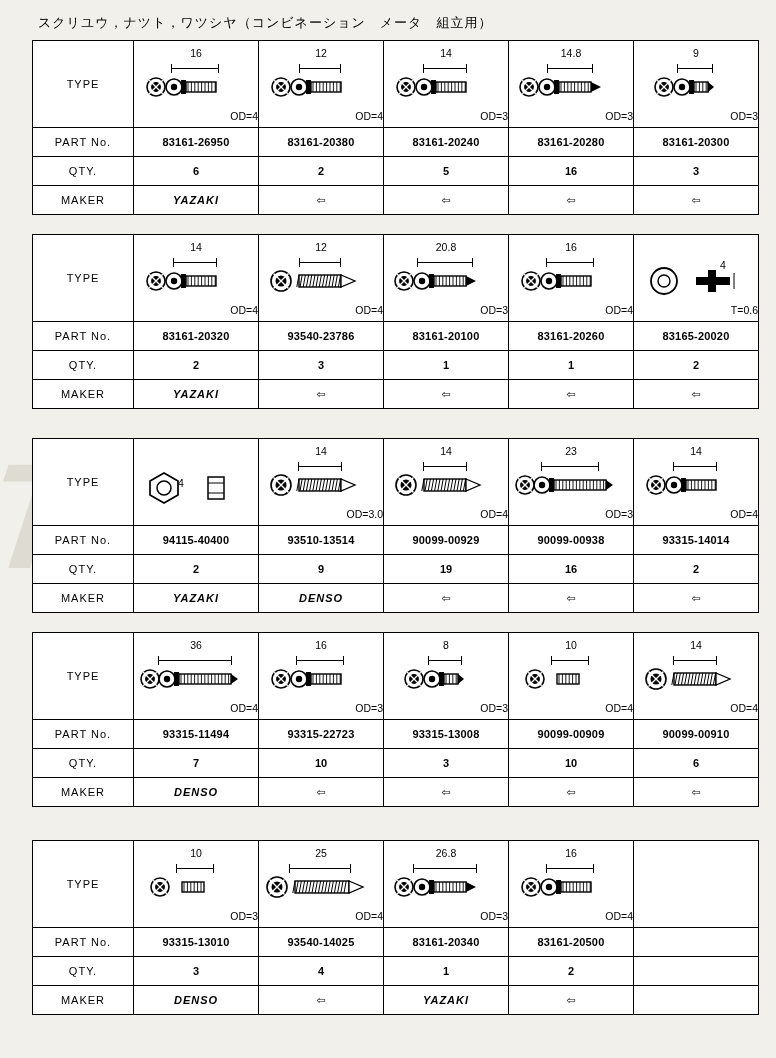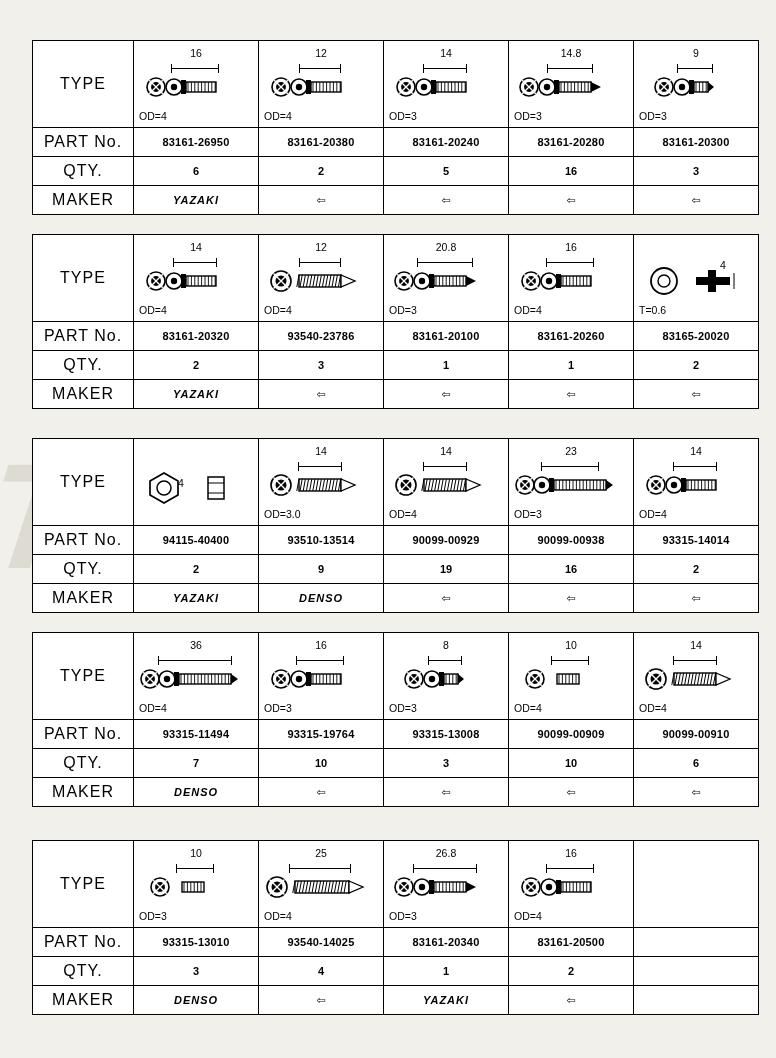--- a/index.html
+++ b/index.html
@@ -3,44 +3,45 @@
 <meta charset="utf-8">
 <style>
   html,body{margin:0;padding:0;background:#f2f0ea;}
   body{width:776px;height:1058px;font-family:"Liberation Sans",sans-serif;color:#000;position:relative;overflow:hidden;}
   .page{position:relative;width:776px;height:1058px;}
   .title{position:absolute;left:38px;top:14px;font-size:13px;letter-spacing:1px;font-family:"DejaVu Sans",sans-serif;white-space:nowrap;}
   .watermark{position:absolute;left:0;top:430px;width:776px;height:190px;overflow:hidden;pointer-events:none;}
   .watermark span{position:absolute;font-size:150px;font-weight:bold;color:#dedbd2;letter-spacing:-10px;font-family:"Liberation Sans",sans-serif;transform:skewX(-18deg);}
   table.block{position:absolute;border-collapse:collapse;background:#fff;}
   table.block td{border:1px solid #000;font-size:11px;text-align:center;vertical-align:middle;font-family:"Liberation Sans",sans-serif;}
-  table.block td.lbl{width:98px;font-size:16px;letter-spacing:1px;margin-top:27px;}
+  table.block td.lbl{width:98px;font-size:11px;letter-spacing:1px;margin-top:27px;}
   table.block td.cell{width:122px;}
   td.type{height:84px;position:relative;}
   td.row{height:26px;}
   .partno{font-weight:bold;font-size:11.5px;letter-spacing:0.2px;}
   .qty{font-weight:bold;font-size:11.5px;}
   .maker{font-weight:bold;font-size:11px;letter-spacing:1px;font-style:italic;}
   .ditto{font-size:15px;line-height:1;}
-  .od{position:absolute;left:5px;right:0;bottom:5px;text-align:left;font-size:10.5px;font-family:"Liberation Sans",sans-serif;}
+  .od{position:absolute;left:5px;right:0;bottom:5px;text-align:right;font-size:10.5px;font-family:"Liberation Sans",sans-serif;}
   .dim{position:absolute;top:8px;left:0;right:0;text-align:center;}
   .dimnum{font-size:10.5px;position:relative;top:-2px;background:#fff;padding:0 2px;}
   .dimline{position:absolute;top:19px;height:1px;background:#000;}
   .dimline:before,.dimline:after{content:"";position:absolute;top:-4px;width:1px;height:9px;background:#000;}
   .dimline:before{left:0;}
   .dimline:after{right:0;}
   .art{position:absolute;left:0;right:0;top:26px;height:40px;}
   .foot{position:absolute;right:36px;top:1066px;font-size:17px;font-weight:bold;letter-spacing:0.5px;}
   svg{display:block;}
 </style>
 </head>
 <body>
 
 <div class="page">
 
+  <div class="title">スクリユウ，ナツト，ワツシヤ（コンビネーション　メータ　組立用）</div>
 
   <div class="watermark">
     <span style="left:-10px;top:0;">TOYOTA</span>
   </div>
 
   <div id="blocks-root">
       <table class="block" style="left: 32px; top: 40px;">
         <tbody>
           <tr>
             <td class="lbl type">TYPE</td>
@@ -605,21 +606,21 @@
                   <path d="M81.6 14 L79.39999999999999 26" stroke="#000" stroke-width="1"></path>
                   <path d="M82 14 L96 20 L82 26 Z" fill="#fff" stroke="#000" stroke-width="1.3"></path>
                 </svg>
               </div>
               <div class="od">OD=4</div>
             </td>
           </tr>
           <tr>
             <td class="lbl row">PART No.</td>
             <td class="cell row partno">93315-11494</td>
-            <td class="cell row partno">93315-19764</td>
+            <td class="cell row partno">93315-22723</td>
             <td class="cell row partno">93315-13008</td>
             <td class="cell row partno">90099-00909</td>
             <td class="cell row partno">90099-00910</td>
           </tr>
           <tr>
             <td class="lbl row">QTY.</td>
             <td class="cell row qty">7</td>
             <td class="cell row qty">10</td>
             <td class="cell row qty">3</td>
             <td class="cell row qty">10</td>

